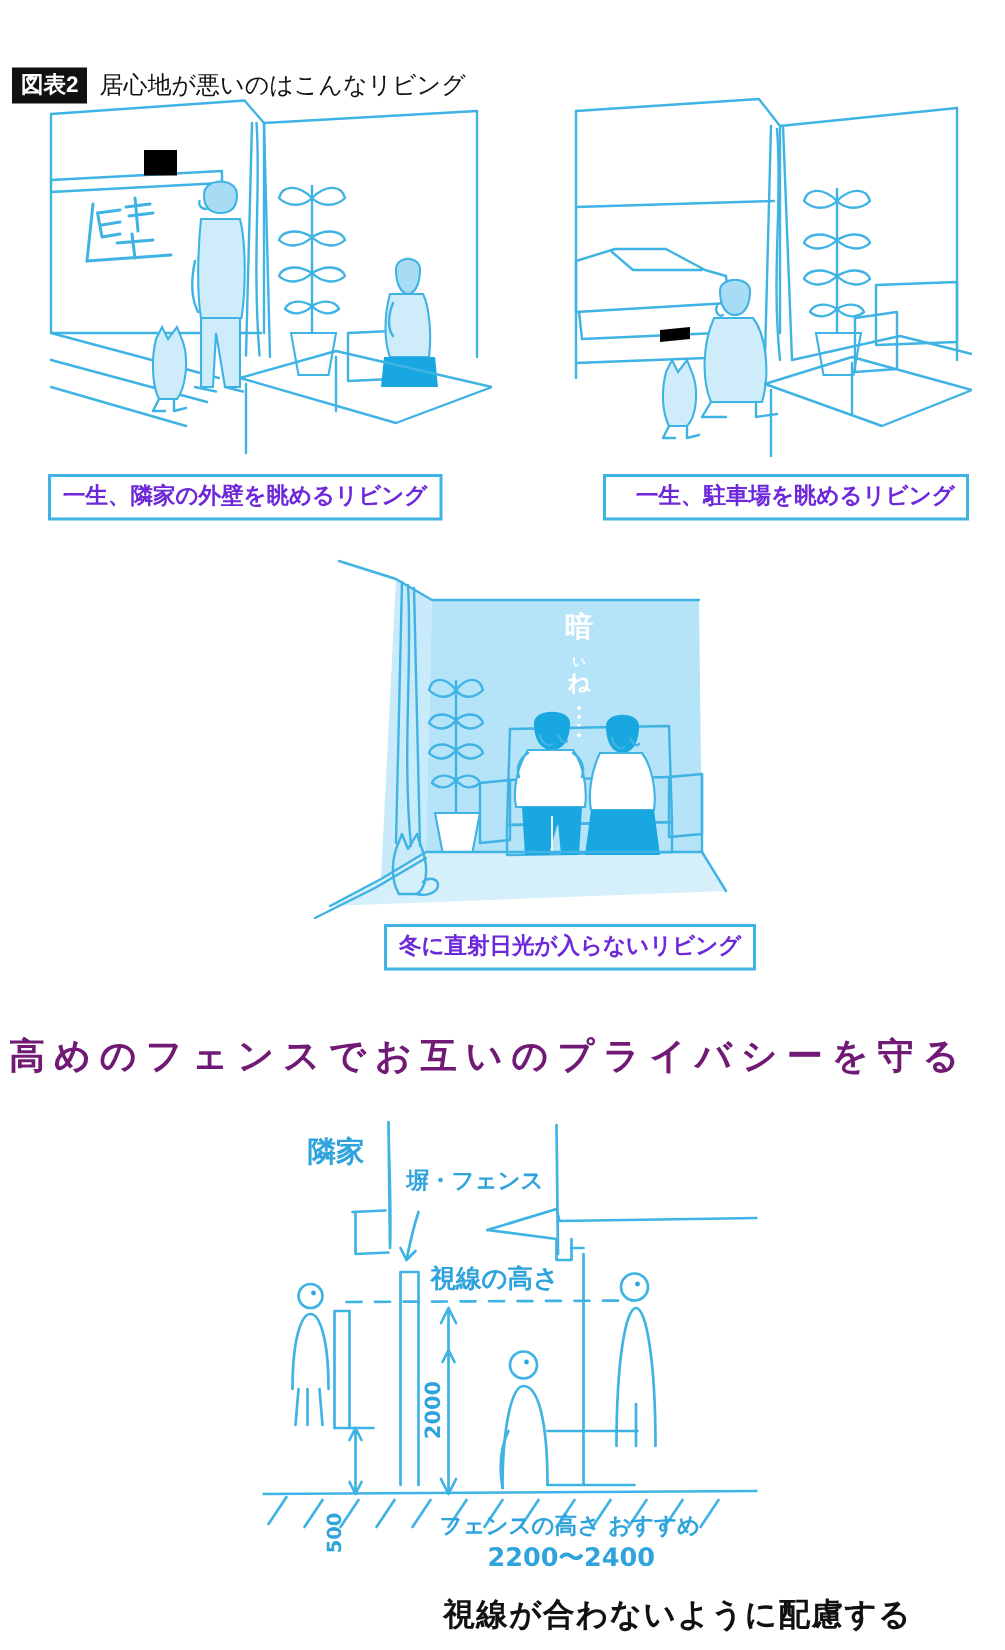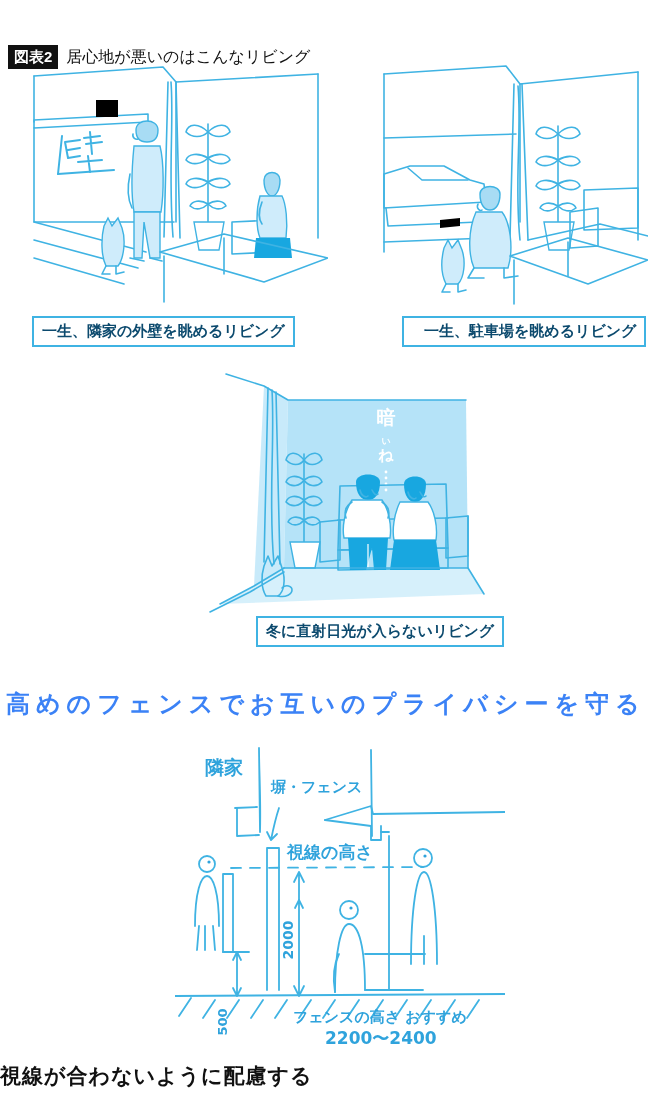--- a/index.html
+++ b/index.html
@@ -47,54 +47,54 @@
   .panel {
     position: absolute;
   }
   .panel svg { display: block; }
 
   
   .caption {
     position: absolute;
     border: 2px solid #3FB3E3;
     background: #ffffff;
-    color: #0c4a6e;
+    color: #6d28d9;
     font-size: 15px;
     font-weight: bold;
     line-height: 1;
     padding: 5px 8px 7px 8px;
     white-space: nowrap;
     box-sizing: border-box;
   }
   .cap-a { left: 32px;  top: 316px; }
   .cap-b { left: 402px; top: 316px; padding-left: 20px; }
   .cap-c { left: 220px; top: 616px; margin-left: 36px; }
 
   
   .section-headline {
     position: absolute;
     left: 0;
     top: 688px;
     width: 589px;
     text-align: left;
-    color: #3b82f6;
+    color: #701a75;
     font-size: 24px;
     font-weight: bold;
     letter-spacing: 6px;
     text-indent: 6px;
     white-space: nowrap;
   }
 
   
   .bottom-caption {
     position: absolute;
     left: 0;
     top: 1062px;
     width: 608px;
-    text-align: left;
+    text-align: right;
     color: #111111;
     font-size: 21px;
     font-weight: bold;
     letter-spacing: 1px;
     white-space: nowrap;
   }
 
   
   .ln {
     fill: none;

